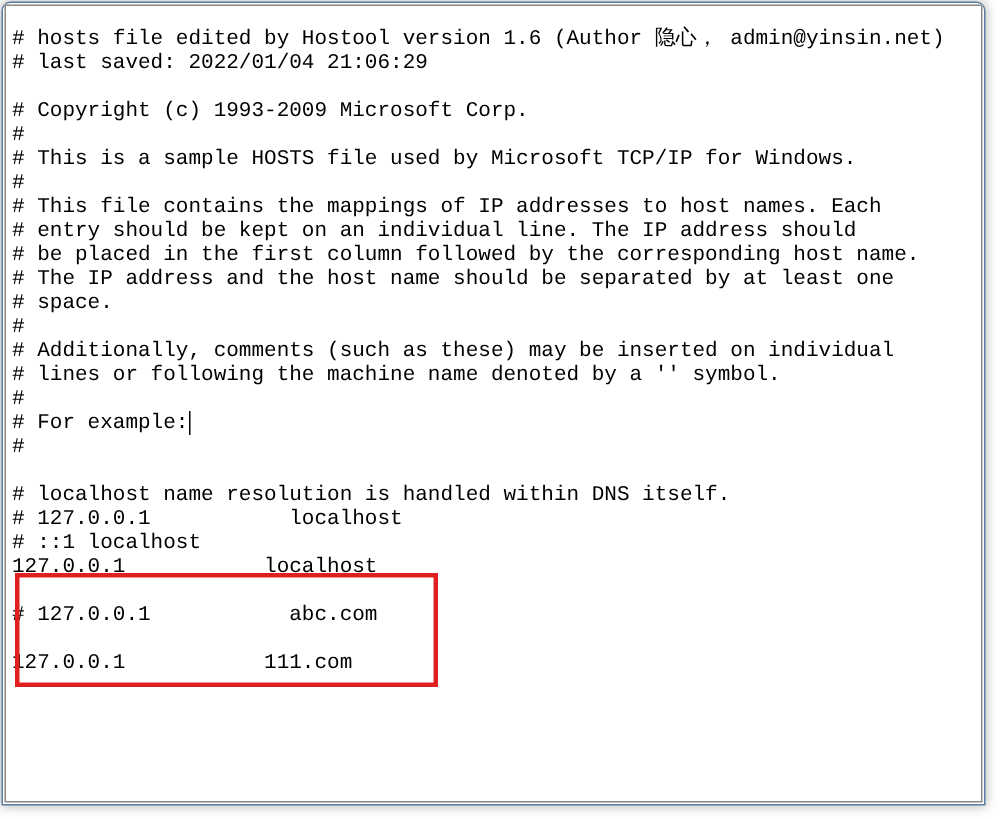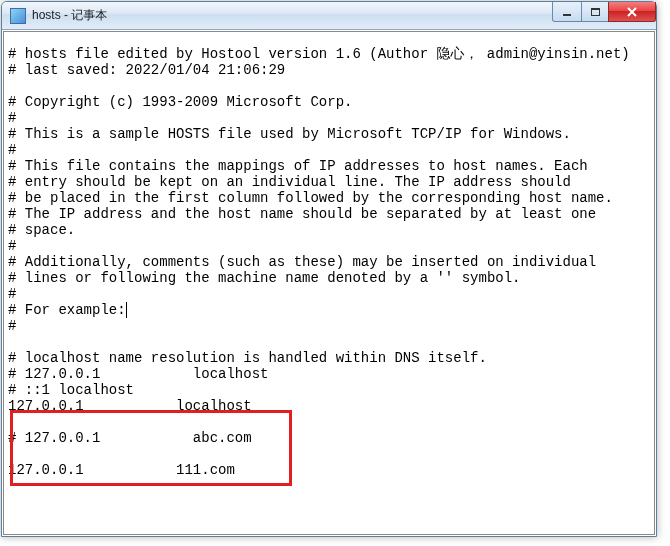--- a/index.html
+++ b/index.html
@@ -74,37 +74,20 @@
     border: 3px solid #e02020;
     background: transparent;
     pointer-events: none;
   }
   .arrow-svg { position: absolute; pointer-events: none; }
 </style>
 </head>
 <body>
 
 <div class="window">
-  <div class="titlebar">
-    <div class="app-icon"></div>
-    <div class="title-text">hosts - 记事本</div>
-    <div class="win-controls">
-      <div class="win-btn win-min">
-          <div class="win-min-glyph"></div>
-        </div>
-      <div class="win-btn win-max">
-          <div class="win-max-glyph"></div>
-        </div>
-      <div class="win-btn win-close">
-        <svg viewBox="0 0 12 12">
-            <path d="M2 2 L10 10 M10 2 L2 10" stroke="#fff" stroke-width="2"></path>
-          </svg>
-      </div>
-    </div>
-  </div>
   <div class="content-wrap">
     <div class="editor" id="editor"><div># hosts file edited by Hostool version 1.6 (Author 隐心， admin@yinsin.net)</div><div># last saved: 2022/01/04 21:06:29</div><div>&nbsp;</div><div># Copyright (c) 1993-2009 Microsoft Corp.</div><div>#</div><div># This is a sample HOSTS file used by Microsoft TCP/IP for Windows.</div><div>#</div><div># This file contains the mappings of IP addresses to host names. Each</div><div># entry should be kept on an individual line. The IP address should</div><div># be placed in the first column followed by the corresponding host name.</div><div># The IP address and the host name should be separated by at least one</div><div># space.</div><div>#</div><div># Additionally, comments (such as these) may be inserted on individual</div><div># lines or following the machine name denoted by a '' symbol.</div><div>#</div><div># For example:<span class="caret"></span></div><div>#</div><div>&nbsp;</div><div># localhost name resolution is handled within DNS itself.</div><div># 127.0.0.1           localhost</div><div># ::1 localhost</div><div>127.0.0.1           localhost</div><div>&nbsp;</div><div># 127.0.0.1           abc.com</div><div>&nbsp;</div><div>127.0.0.1           111.com</div></div>
     <div class="highlight-box" id="hl" style="left: 6px; top: 378px; width: 282px; height: 76px;"></div>
     <svg class="arrow-svg" id="arrow" width="656" height="500">
       <defs>
         <marker id="ahead" markerWidth="12" markerHeight="10" refX="2" refY="5" orient="auto">
           <path d="M0,5 L12,0 L9,5 L12,10 Z" fill="#e02020"></path>
         </marker>
       </defs>
       <line id="aline" stroke="#e02020" stroke-width="5" marker-start="url(#ahead)" x1="312" y1="424" x2="460" y2="470"></line>

